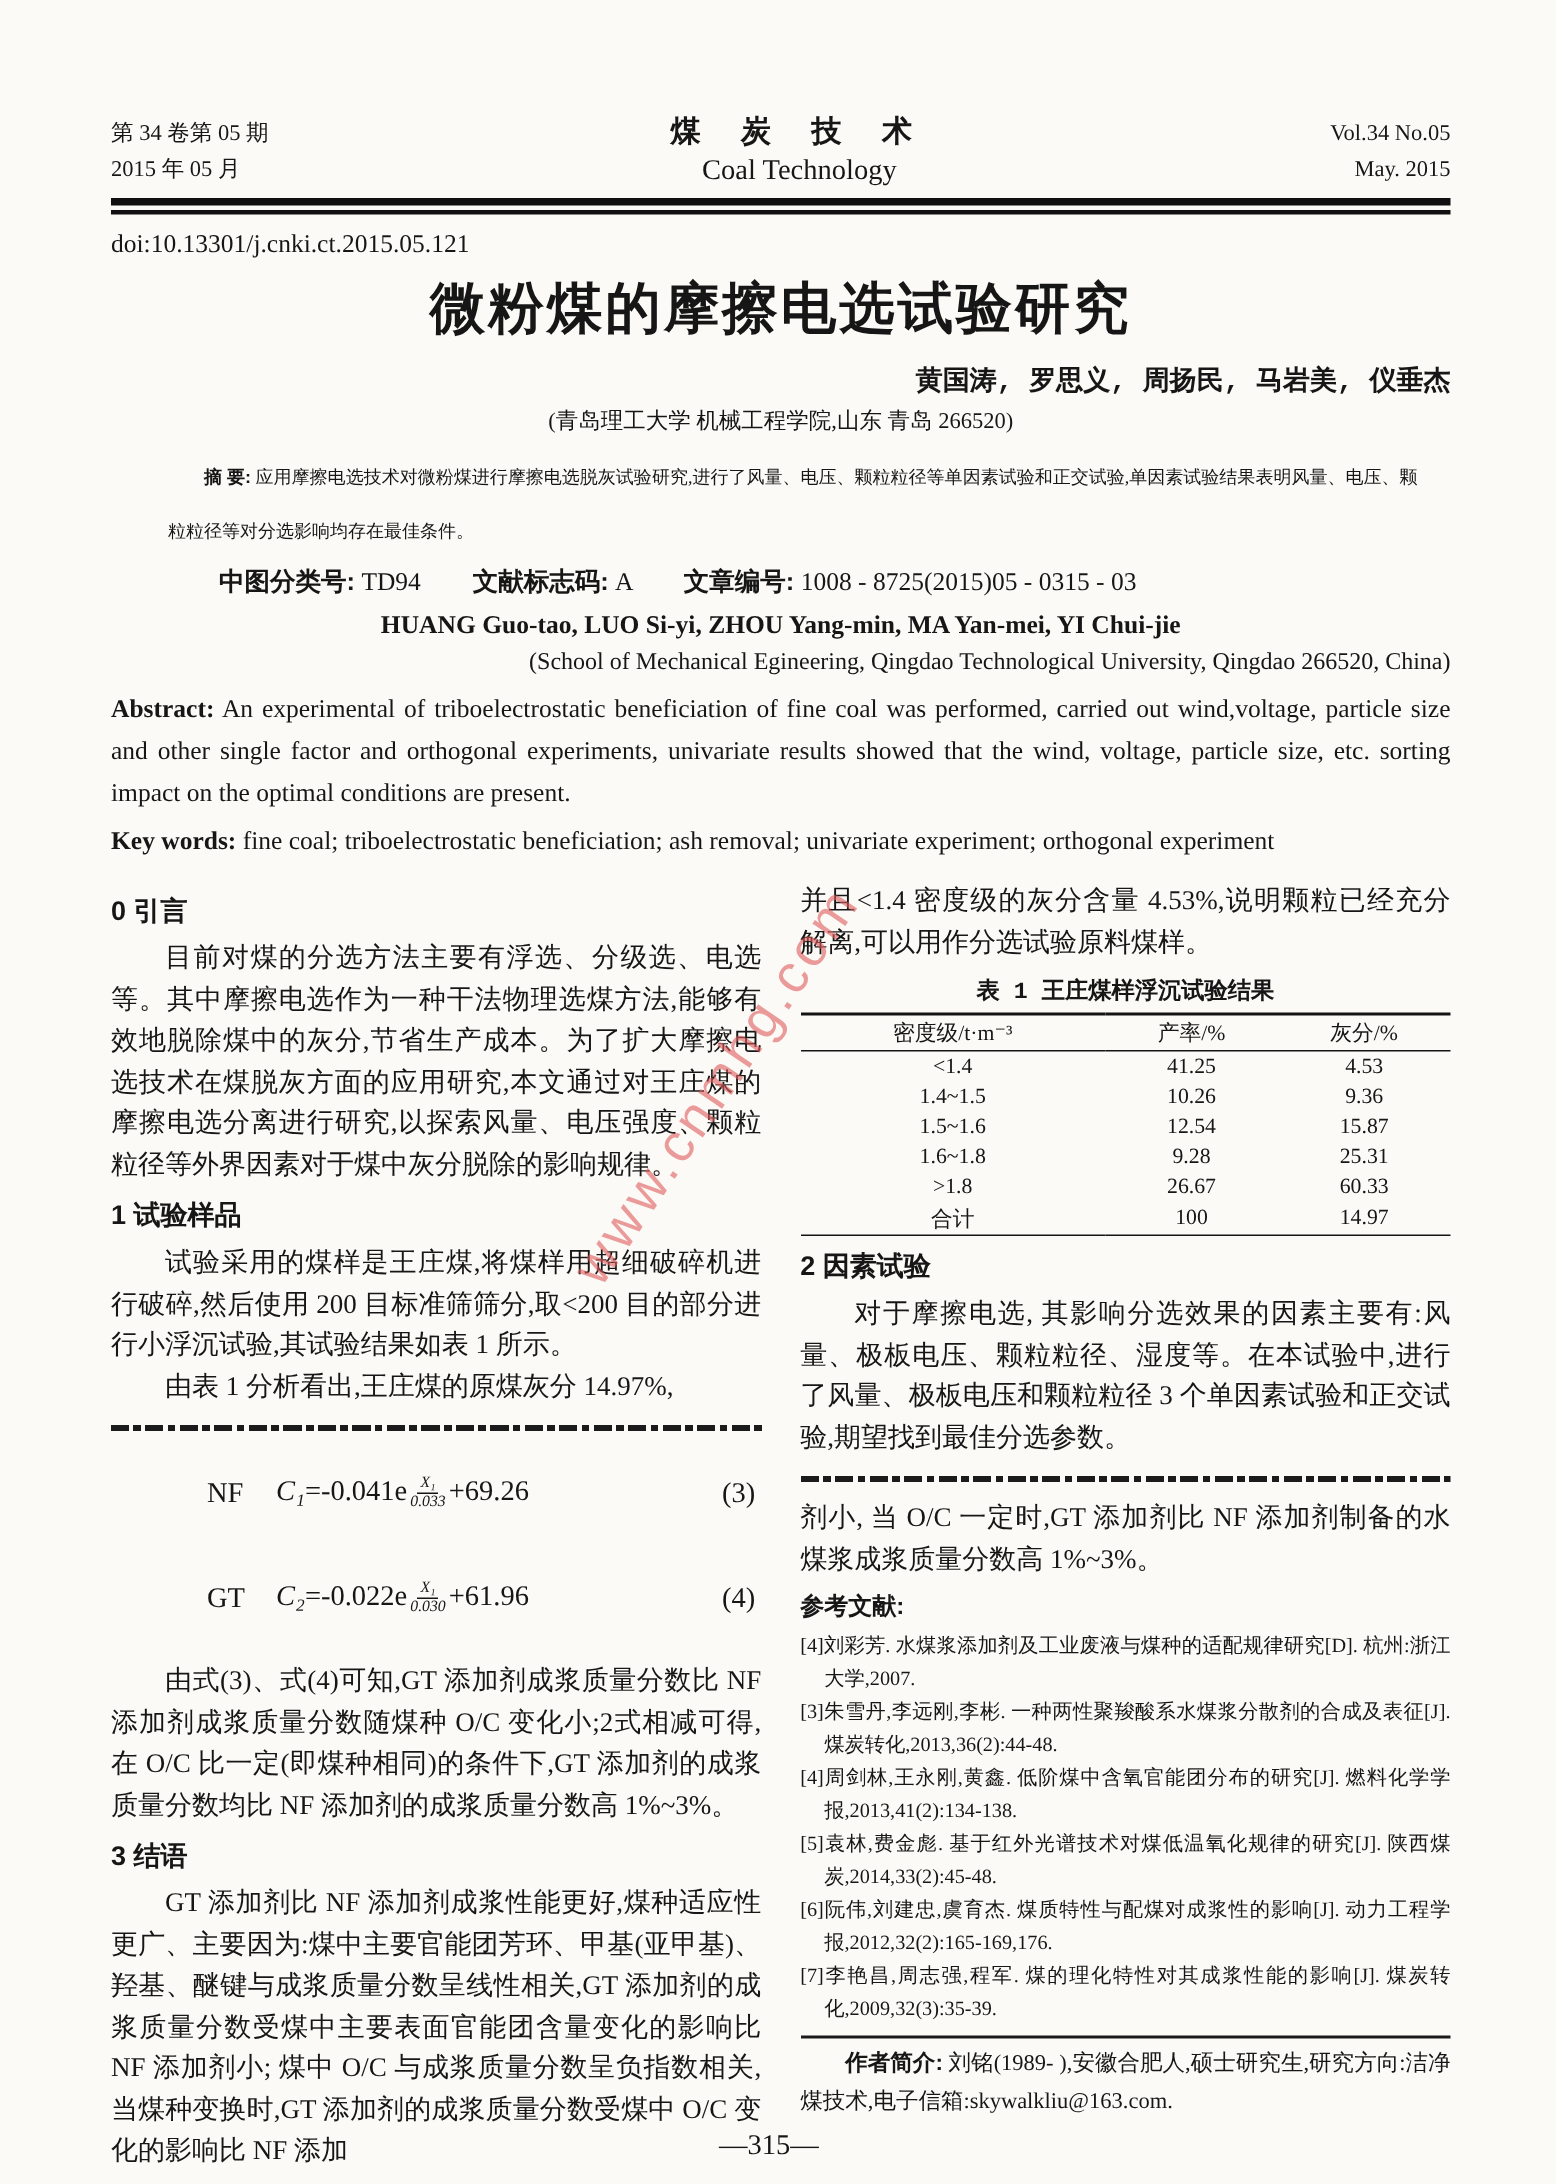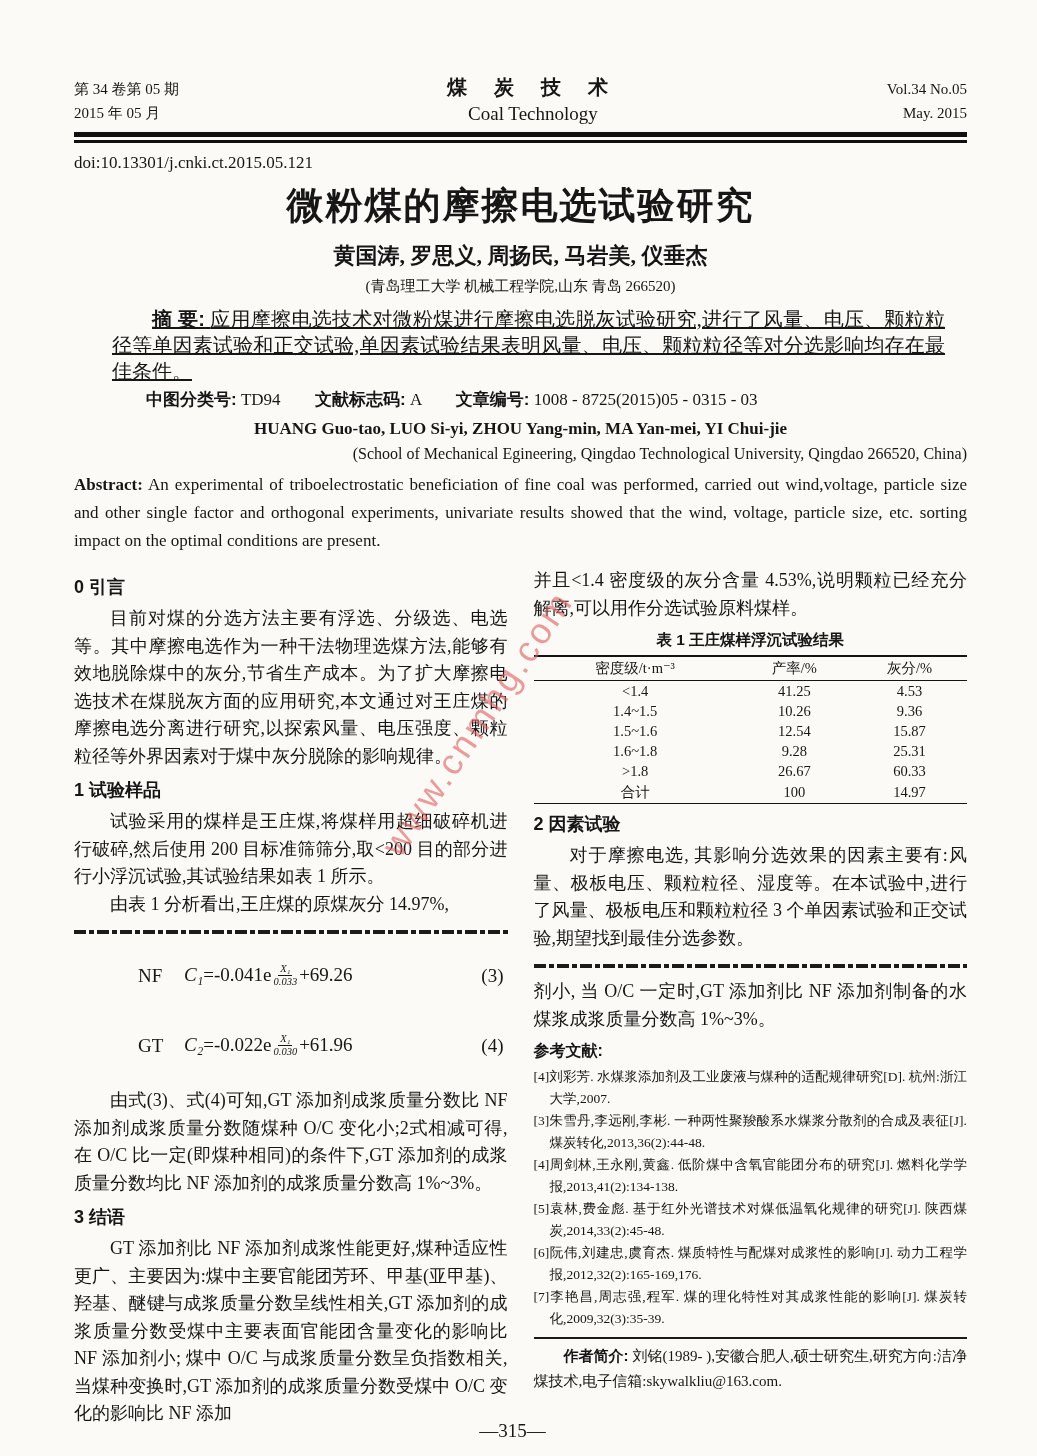--- a/index.html
+++ b/index.html
@@ -15,24 +15,24 @@
   .hdr-right{text-align:right;}
   .hdr-center{text-align:center;}
   .journal-cn{font-size:20px;letter-spacing:11px;font-weight:bold;font-family:"Liberation Serif",serif;}
   .journal-en{font-size:19px;margin-top:2px;}
   .rule-thick{border-top:5px solid #101010;margin-top:7px;}
   .rule-thin{border-top:3px solid #101010;margin-top:3px;}
   .doi{font-size:17px;margin-top:10px;}
   
   .title-cn{text-align:center;font-size:37px;font-weight:bold;margin-top:8px;
     font-family:"Liberation Sans","DejaVu Sans",sans-serif;letter-spacing:2px;}
-  .authors-cn{text-align:center;font-size:22px;font-weight:bold;margin-top:10px;
-    font-family:Liberation Serif, serif;}
+  .authors-cn{text-align:right;font-size:18px;font-weight:bold;margin-top:10px;
+    font-family:Liberation Mono, monospace;}
   .affil-cn{text-align:center;font-size:15px;margin-top:6px;}
-  .abs-block{margin:10px 22px 0 38px;font-size:20px;line-height:26px;text-align:justify;text-decoration:underline;}
+  .abs-block{margin:10px 22px 0 38px;font-size:12px;line-height:36px;text-align:justify;}
   .abs-block .lbl{font-weight:bold;font-family:"Liberation Sans","DejaVu Sans",sans-serif;}
   .abs-first{text-indent:2em;}
   .kw-line{margin:2px 22px 0 72px;font-size:16.5px;}
   .clc-line{margin:4px 22px 0 72px;font-size:17px;}
   .clc-line .lbl{font-weight:bold;font-family:"Liberation Sans","DejaVu Sans",sans-serif;}
   .clc-line .gap{display:inline-block;width:26px;}
   .title-en{text-align:center;font-size:27px;font-weight:bold;margin-top:10px;}
   .authors-en{text-align:center;font-size:17px;font-weight:bold;margin-top:8px;}
   .affil-en{text-align:right;font-size:16px;margin-top:6px;}
   .abs-en{margin-top:8px;font-size:17px;line-height:28px;text-align:justify;}
@@ -41,21 +41,21 @@
   .columns{display:flex;gap:26px;margin-top:12px;}
   .col{flex:1;min-width:0;}
   .sec-h{font-size:18px;font-weight:bold;font-family:"Liberation Sans","DejaVu Sans",sans-serif;
     margin:8px 0 6px;}
   .para{font-size:18px;line-height:27.5px;text-align:justify;text-indent:2em;margin:0;}
   .para.noindent{text-indent:0;}
   .dashdot{height:4px;margin:12px 0 10px;
     background:repeating-linear-gradient(90deg,#1b1b1b 0 12px,transparent 12px 15px,#1b1b1b 15px 20px,transparent 20px 23px);}
   
   .tbl-caption{text-align:center;font-size:15.5px;font-weight:bold;
-    font-family:Liberation Sans, sans-serif;margin:8px 0 4px;}
+    font-family:Liberation Mono, monospace;margin:8px 0 4px;}
   table.data{width:100%;border-collapse:collapse;border-top:2.5px solid #141414;
     border-bottom:1.5px solid #141414;font-size:14.5px;}
   table.data th{font-weight:normal;border-bottom:1.5px solid #141414;padding:2px 0;}
   table.data td{padding:1.5px 0;text-align:center;}
   table.data th{text-align:center;}
   
   .eq{display:flex;align-items:center;font-size:19px;margin:13px 0;}
   .eq-label{margin-left:64px;width:46px;}
   .eq-var{font-style:italic;}
   .frac{display:inline-flex;flex-direction:column;align-items:center;font-size:10.5px;
@@ -118,20 +118,24 @@
     <span class="gap"></span>
     <span class="lbl">文章编号:</span>
     <span>1008 - 8725(2015)05 - 0315 - 03</span>
   </div>
 
   <div class="authors-en">HUANG Guo-tao, LUO Si-yi, ZHOU Yang-min, MA Yan-mei, YI Chui-jie</div>
   <div class="affil-en">(School of Mechanical Egineering, Qingdao Technological University, Qingdao 266520, China)</div>
   <div class="abs-en">
     <span class="lbl">Abstract:</span>
     <span>An experimental of triboelectrostatic beneficiation of fine coal was performed, carried out wind,voltage, particle size and other single factor and orthogonal experiments, univariate results showed that the wind, voltage, particle size, etc. sorting impact on the optimal conditions are present.</span>
+  </div>
+  <div class="abs-en" style="margin-top:4px;">
+    <span class="lbl">Key words:</span>
+    <span>fine coal; triboelectrostatic beneficiation; ash removal; univariate experiment; orthogonal experiment</span>
   </div>
 
   <div class="columns">
 
     <div class="col">
       <div class="sec-h">0  引言</div>
       <p class="para">目前对煤的分选方法主要有浮选、分级选、电选等。其中摩擦电选作为一种干法物理选煤方法,能够有效地脱除煤中的灰分,节省生产成本。为了扩大摩擦电选技术在煤脱灰方面的应用研究,本文通过对王庄煤的摩擦电选分离进行研究,以探索风量、电压强度、颗粒粒径等外界因素对于煤中灰分脱除的影响规律。</p>
       <div class="sec-h">1  试验样品</div>
       <p class="para">试验采用的煤样是王庄煤,将煤样用超细破碎机进行破碎,然后使用 200 目标准筛筛分,取&lt;200 目的部分进行小浮沉试验,其试验结果如表 1 所示。</p>
       <p class="para">由表 1 分析看出,王庄煤的原煤灰分 14.97%,</p>

